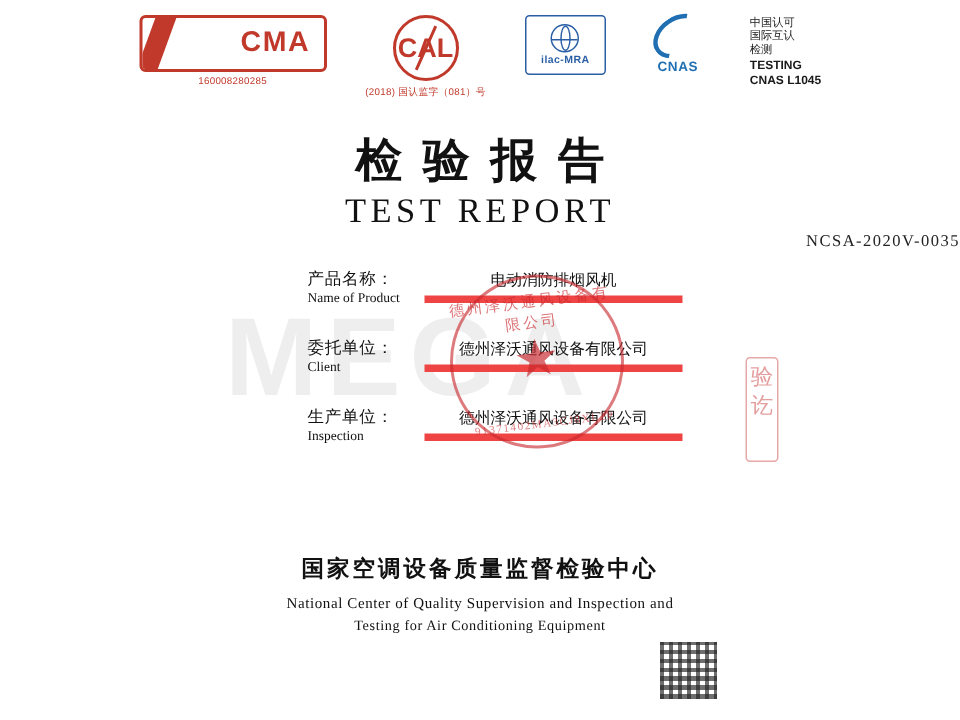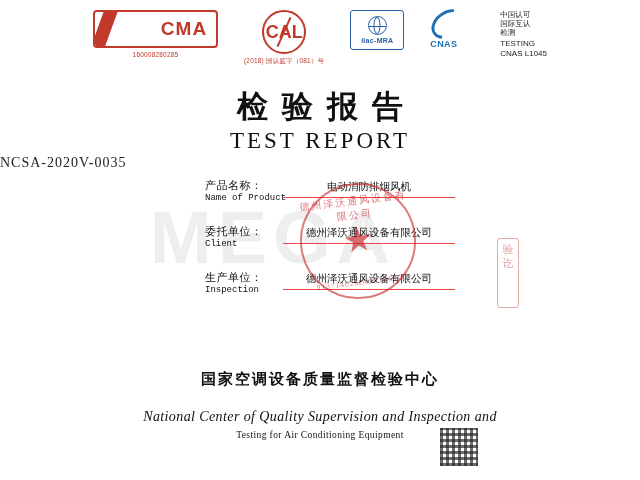--- a/index.html
+++ b/index.html
@@ -152,21 +152,21 @@
     font-weight: bold;
     letter-spacing: 0.3px;
   }
 
   
   .cnas-mark {
     width: 44px;
     height: 40px;
     display: flex;
     flex-direction: column;
-    align-items: flex-start;
+    align-items: center;
     justify-content: center;
   }
   .cnas-swoosh {
     width: 30px;
     height: 20px;
     border: 3px solid #1f6fb2;
     border-radius: 50%;
     border-right-color: transparent;
     border-bottom-color: transparent;
     transform: rotate(-35deg);
@@ -188,21 +188,21 @@
     line-height: 1.18;
     font-family: "Liberation Sans", sans-serif;
     padding-top: 1px;
   }
   .cnas-block .cn {
     font-size: 7.5px;
     color: #1a1a1a;
   }
   .cnas-block .en {
     font-size: 8px;
-    font-weight: normal;
+    font-weight: bold;
     color: #1a1a1a;
     margin-top: 1px;
   }
 
   
   .title-cn {
     position: absolute;
     top: 86px;
     width: 100%;
     text-align: center;
@@ -220,34 +220,33 @@
     text-align: center;
     font-family: "Liberation Serif", serif;
     font-size: 23px;
     letter-spacing: 3px;
     color: #111;
   }
   .report-no {
     position: absolute;
     top: 155px;
     width: 100%;
-    text-align: left;
-    font-family: "Liberation Serif", serif;
-    font-size: 14px;
+    text-align: right;
+    font-family: "Liberation Serif", serif;
+    font-size: 11px;
     letter-spacing: 1px;
     color: #222;
   }
 
   
   .fields {
     position: absolute;
     top: 180px;
     left: 205px;
     width: 250px;
-    font-family: Liberation Mono, monospace;
   }
   .field-row {
     position: relative;
     height: 46px;
   }
   .field-label {
     position: absolute;
     left: 0;
     top: 0;
     width: 78px;
@@ -266,43 +265,42 @@
   }
   .field-value {
     position: absolute;
     left: 78px;
     top: 0;
     width: 172px;
     text-align: center;
     font-size: 10.5px;
     color: #111;
     padding-bottom: 3px;
-    border-bottom: 1px solid #ef4444;
+    border-bottom: 5px solid #ef4444;
     white-space: nowrap;
   }
 
   
   .footer {
     position: absolute;
     top: 370px;
     width: 100%;
     text-align: center;
   }
   .footer .org-cn {
     font-size: 15px;
     font-weight: bold;
     letter-spacing: 2px;
     color: #111;
   }
   .footer .org-en1 {
-    margin-top: 20px;
-    font-size: 14px;
+    margin-top: 8px;
+    font-size: 10px;
     letter-spacing: 0.4px;
     color: #111;
-    font-style: italic;
   }
   .footer .org-en2 {
     margin-top: 5px;
     font-size: 9.5px;
     letter-spacing: 0.4px;
     color: #111;
   }
 
   
   .watermark {
@@ -367,21 +365,21 @@
   
   .side-seal {
     position: absolute;
     left: 497px;
     top: 238px;
     width: 22px;
     height: 70px;
     border: 1.5px solid rgba(200, 60, 60, 0.45);
     border-radius: 3px;
     color: rgba(200, 60, 60, 0.5);
-    font-size: 11px;
+    font-size: 15px;
     line-height: 1.25;
     text-align: center;
     padding-top: 4px;
     box-sizing: border-box;
     pointer-events: none;
   }
 
   
   .qr {
     position: absolute;

